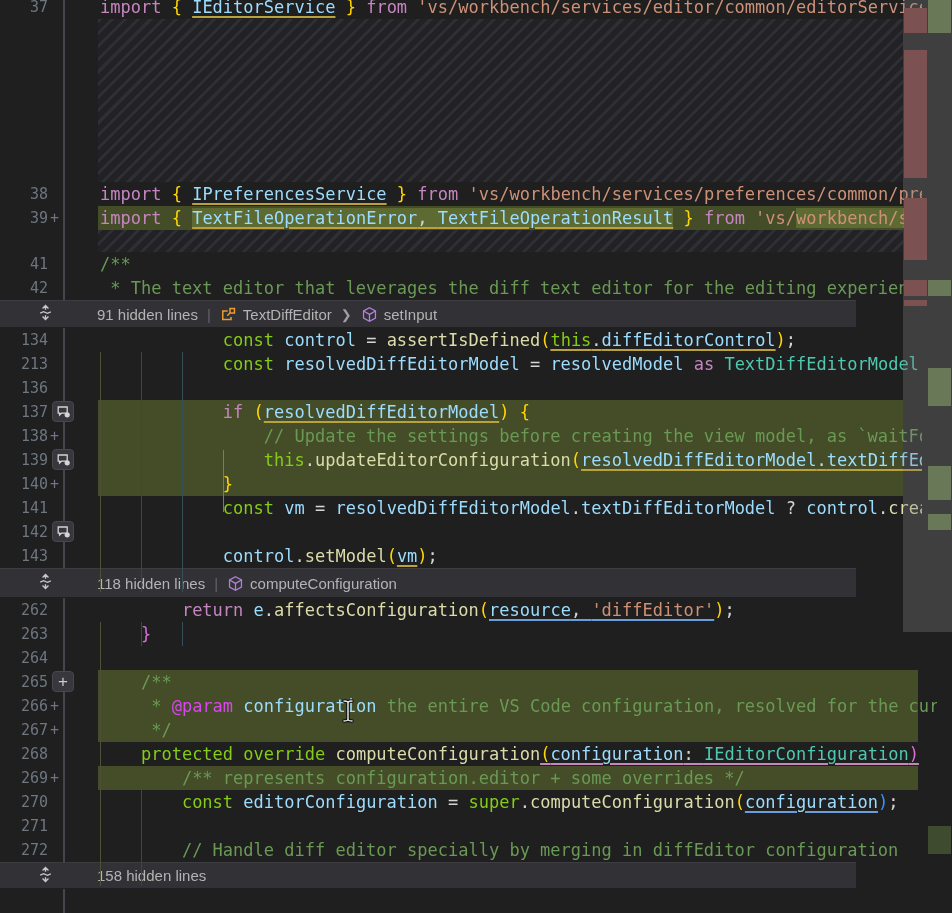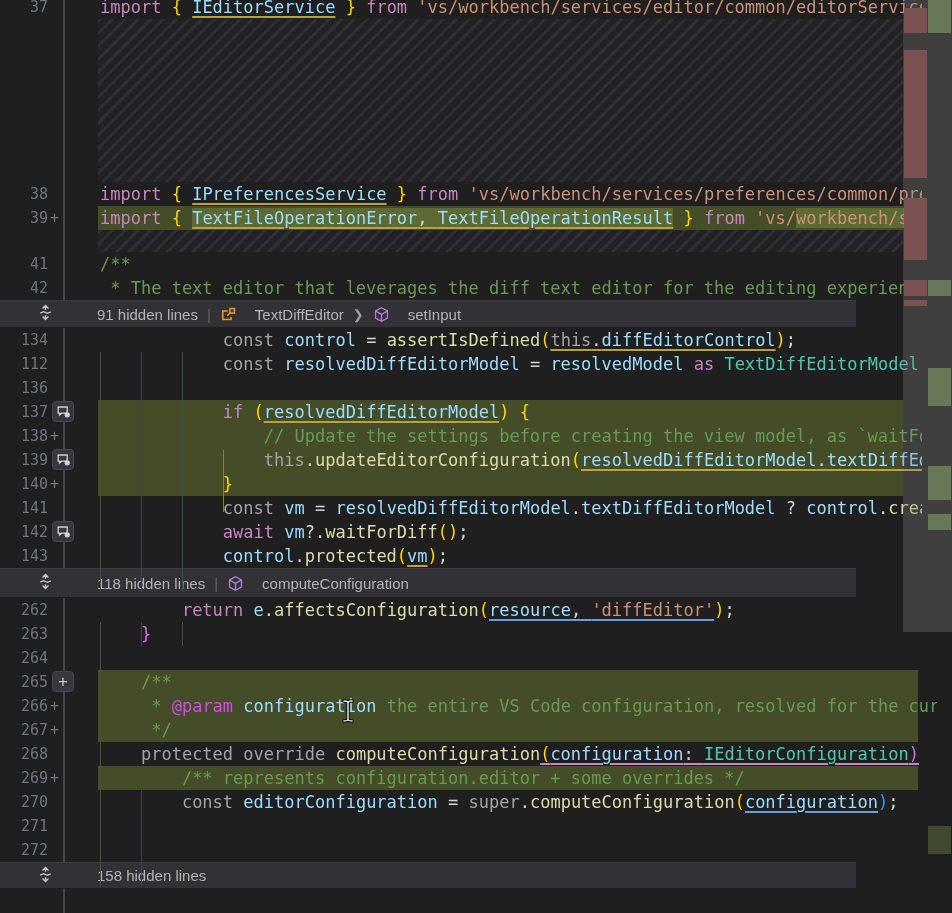--- a/index.html
+++ b/index.html
@@ -7,37 +7,37 @@
           font-family:"DejaVu Sans Mono",monospace;}
   #rows{position:absolute;left:0;top:-5px;width:952px;}
   .code-line{position:relative;height:24px;width:952px;}
   .gnum{position:absolute;left:0;top:0;width:48px;height:24px;line-height:24px;text-align:right;
         color:#6e7681;font-size:15px;}
   .gsuf{position:absolute;left:50px;top:0;height:24px;line-height:24px;color:#6e7681;font-size:15px;}
   .linebg{position:absolute;left:98px;top:0;height:24px;background:#454d28;}
   .content{position:absolute;left:98px;top:0;height:24px;padding-left:2px;overflow:hidden;
            white-space:pre;font-size:17px;line-height:24px;color:#d4d4d4;}
   .seg{font-size:17px;}
-  .kw{color:#c586c0;}  .kwb{color:#a3a3a3;}  .var{color:#9cdcfe;}  .fn{color:#dcdcaa;}
+  .kw{color:#c586c0;}  .kwb{color:#84cc16;}  .var{color:#9cdcfe;}  .fn{color:#dcdcaa;}
   .type{color:#4ec9b0;} .str{color:#ce9178;} .com{color:#6a9955;} .pun{color:#d4d4d4;}
   .brY{color:#ffd602;} .brP{color:#d670d6;} .brB{color:#3794ff;}
   .dockw{color:#d946ef;} .docvar{color:#9cdcfe;}
   .uy{text-decoration:underline;text-decoration-color:#b9a23c;text-decoration-thickness:1.5px;text-underline-offset:3px;}
   .ub{text-decoration:underline;text-decoration-color:#6a9ddb;text-decoration-thickness:1.5px;text-underline-offset:3px;}
   .um{text-decoration:underline;text-decoration-color:#c586c0;text-decoration-thickness:1.5px;text-underline-offset:3px;}
   .wh{background:#5d6a31;}
   .hatch-row{position:relative;width:952px;}
   .hatch-fill{position:absolute;left:98px;top:0;width:805px;height:100%;background:
      repeating-linear-gradient(135deg,#2e2e33 0 3px,#222226 3px 9px);}
   .hbar{position:relative;width:856px;background:#313136;border-top:1px solid rgba(255,255,255,0.06);
         border-bottom:1px solid rgba(0,0,0,0.35);box-sizing:border-box;
         font-family:"Liberation Sans",sans-serif;color:#b4b4b4;font-size:15px;}
   .hbar .unfold{position:absolute;left:37px;top:50%;transform:translateY(-50%);}
   .hbar .bartext{position:absolute;left:97px;top:0;height:100%;display:flex;align-items:center;gap:9px;}
-  .crumb{display:flex;align-items:center;gap:18px;}
+  .crumb{display:flex;align-items:center;gap:6px;}
   .sep{color:#63636b;} .chev{color:#9d9da5;font-size:13px;}
   .glyph-btn{position:absolute;left:52px;top:1px;width:22px;height:21px;background:#37373d;
              border:1px solid #47474d;border-radius:4px;box-sizing:border-box;
              display:flex;align-items:center;justify-content:center;}
   .glyph-btn.add{color:#cccccc;font-size:17px;line-height:17px;font-family:"Liberation Sans",sans-serif;}
   .vguide{position:absolute;width:1px;}
   #gutter-sep{position:absolute;left:63px;top:0;width:2px;height:913px;background:#45454b;}
   #ruler{position:absolute;left:903px;top:0;width:49px;height:913px;}
   .mark{position:absolute;}
   #slider{position:absolute;left:0;top:0;width:49px;height:632px;background:rgba(130,130,130,0.33);}
@@ -106,21 +106,21 @@
             </span>
             <span>setInput</span>
           </span>
         </div>
       </div>
       <div class="code-line">
         <div class="gnum">134</div>
         <div class="content" style="width: 822px;"><span class="seg pun">            </span><span class="seg kwb">const </span><span class="seg var">control</span><span class="seg pun"> = </span><span class="seg fn">assertIsDefined</span><span class="seg brY">(</span><span class="seg kwb uy">this</span><span class="seg pun uy">.</span><span class="seg var uy">diffEditorControl</span><span class="seg brY">)</span><span class="seg pun">;</span></div>
       </div>
       <div class="code-line">
-        <div class="gnum">112</div>
+        <div class="gnum">213</div>
         <div class="content" style="width: 822px;"><span class="seg pun">            </span><span class="seg kwb">const </span><span class="seg var">resolvedDiffEditorModel</span><span class="seg pun"> = </span><span class="seg var">resolvedModel</span><span class="seg kw"> as </span><span class="seg type">TextDiffEditorModel</span><span class="seg pun">;</span></div>
       </div>
       <div class="code-line">
         <div class="gnum">136</div>
         <div class="content" style="width: 822px;"></div>
       </div>
       <div class="code-line">
         <div class="linebg" style="width: 805px;"></div>
         <div class="gnum">137</div>
         <div class="gsuf">-</div>
@@ -161,25 +161,24 @@
         <div class="content" style="width: 822px;"><span class="seg pun">            </span><span class="seg kwb">const </span><span class="seg var">vm</span><span class="seg pun"> = </span><span class="seg var">resolvedDiffEditorModel</span><span class="seg pun">.</span><span class="seg var">textDiffEditorModel</span><span class="seg pun"> ? </span><span class="seg var">control</span><span class="seg pun">.</span><span class="seg fn">createViewModel</span></div>
       </div>
       <div class="code-line">
         <div class="gnum">142</div>
         <div class="glyph-btn">
           <svg width="16" height="15" viewBox="0 0 16 15" fill="none">
             <path d="M3.2 3h9v6.2H6.4L4.6 11V9.2H3.2Z" stroke="#d4d4d4" stroke-width="1.3"></path>
             <circle cx="12.2" cy="10.8" r="2.6" fill="#d4d4d4"></circle>
           </svg>
         </div>
-        <div class="content" style="width: 822px;"><span class="seg pun">            </span><span class="seg kw">await </span><span class="seg var">vm</span><span class="seg pun">?.</span><span class="seg fn">waitForDiff</span><span class="seg brY">()</span><span class="seg pun">;</span></div>
       </div>
       <div class="code-line">
         <div class="gnum">143</div>
-        <div class="content" style="width: 822px;"><span class="seg pun">            </span><span class="seg var">control</span><span class="seg pun">.</span><span class="seg fn">protected</span><span class="seg brY">(</span><span class="seg var uy">vm</span><span class="seg brY">)</span><span class="seg pun">;</span></div>
+        <div class="content" style="width: 822px;"><span class="seg pun">            </span><span class="seg var">control</span><span class="seg pun">.</span><span class="seg fn">setModel</span><span class="seg brY">(</span><span class="seg var uy">vm</span><span class="seg brY">)</span><span class="seg pun">;</span></div>
       </div>
       <div class="hbar" style="height: 30px;">
         <span class="unfold"><svg width="17" height="17" viewBox="0 0 16 16" fill="none" stroke="#c8c8c8" stroke-width="1.3">
             <path d="M8 1.5v4M5.2 4.2 8 1.4l2.8 2.8"></path>
             <path d="M8 14.5v-4M5.2 11.8 8 14.6l2.8-2.8"></path>
             <path d="M3 8.6l3.2-1.4 3.6 1.6 3.2-1.4" stroke-width="1.1"></path>
           </svg></span>
         <div class="bartext">
           <span>118 hidden lines</span>
           <span class="sep">|</span>
@@ -238,20 +237,21 @@
       <div class="code-line">
         <div class="gnum">270</div>
         <div class="content" style="width: 837px;"><span class="seg pun">        </span><span class="seg kwb">const </span><span class="seg var">editorConfiguration</span><span class="seg pun"> = </span><span class="seg kwb">super</span><span class="seg pun">.</span><span class="seg fn">computeConfiguration</span><span class="seg brY">(</span><span class="seg var ub">configuration</span><span class="seg brB">)</span><span class="seg pun">;</span></div>
       </div>
       <div class="code-line">
         <div class="gnum">271</div>
         <div class="content" style="width: 837px;"></div>
       </div>
       <div class="code-line">
         <div class="gnum">272</div>
+        <div class="content" style="width: 837px;"><span class="seg pun">        </span><span class="seg com">// Handle diff editor specially by merging in diffEditor configuration</span></div>
       </div>
       <div class="hbar" style="height: 27px;">
         <span class="unfold"><svg width="17" height="17" viewBox="0 0 16 16" fill="none" stroke="#c8c8c8" stroke-width="1.3">
             <path d="M8 1.5v4M5.2 4.2 8 1.4l2.8 2.8"></path>
             <path d="M8 14.5v-4M5.2 11.8 8 14.6l2.8-2.8"></path>
             <path d="M3 8.6l3.2-1.4 3.6 1.6 3.2-1.4" stroke-width="1.1"></path>
           </svg></span>
         <div class="bartext">
           <span>158 hidden lines</span>
         </div>

